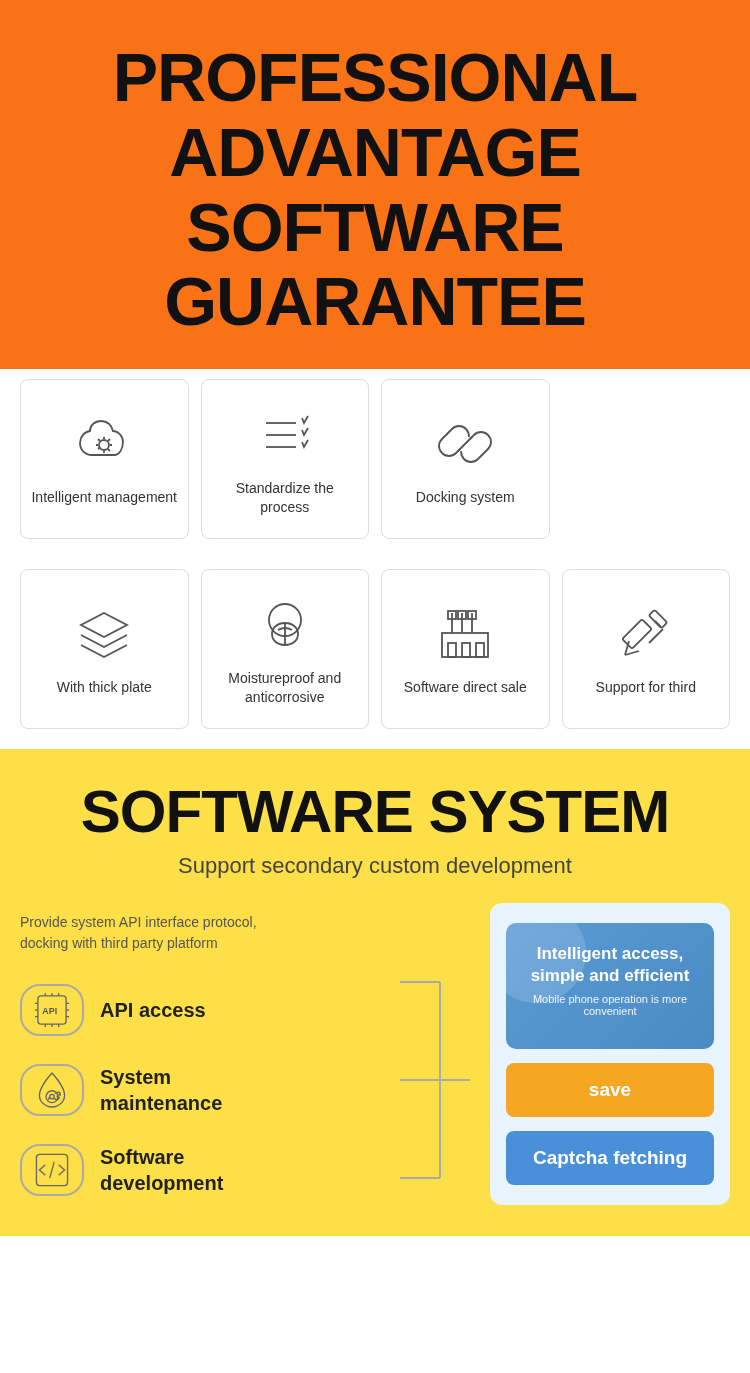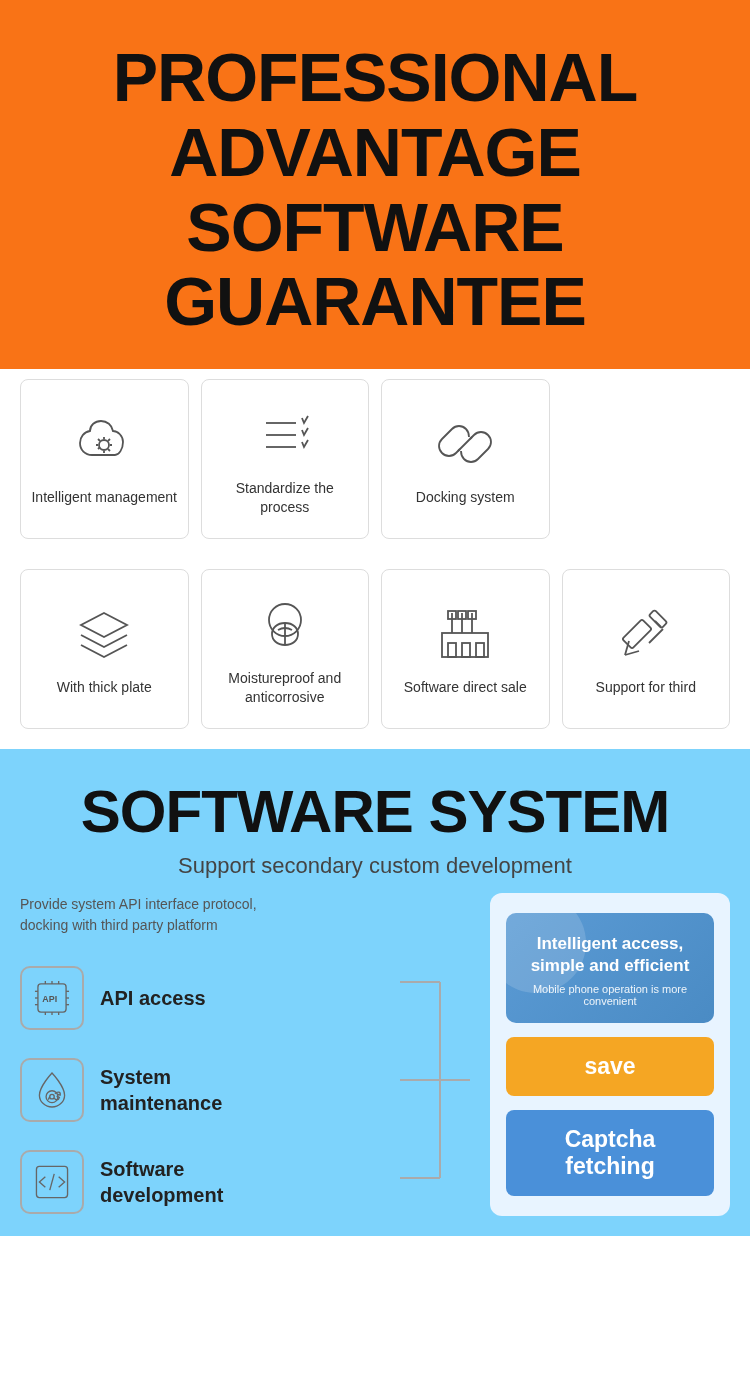--- a/index.html
+++ b/index.html
@@ -63,21 +63,21 @@
 
     .feature-label {
       font-size: 14px;
       color: #333;
       text-align: center;
       line-height: 1.4;
     }
 
     .software-section {
       padding: 30px 20px 20px;
-      background: #7dd3fc;
+      background: #fde047;
     }
 
     .software-title {
       font-size: 60px;
       font-weight: 900;
       color: #111;
       text-align: center;
       letter-spacing: -1px;
       line-height: 1.1;
     }
@@ -115,23 +115,23 @@
 
     .feature-item {
       display: flex;
       align-items: center;
       gap: 16px;
       position: relative;
     }
 
     .feature-item-icon {
       width: 64px;
-      height: 64px;
+      height: 52px;
       border: 2px solid #aaa;
-      border-radius: 10px;
+      border-radius: 20px;
       display: flex;
       align-items: center;
       justify-content: center;
       flex-shrink: 0;
     }
 
     .feature-item-icon svg {
       width: 40px;
       height: 40px;
       stroke: #666;
@@ -153,21 +153,21 @@
       border-radius: 12px;
       padding: 20px 16px;
       display: flex;
       flex-direction: column;
       gap: 14px;
     }
 
     .panel-header {
       background: linear-gradient(135deg, #5b9bd5, #4a8bc4);
       border-radius: 10px;
-      padding: 20px 16px 16px;
+      padding: 20px 16px 32px;
       text-align: center;
       position: relative;
       overflow: hidden;
     }
 
     .panel-header::before {
       content: '';
       position: absolute;
       top: -20px;
       left: -20px;
@@ -189,21 +189,21 @@
       font-size: 11px;
       color: rgba(255,255,255,0.9);
       margin-top: 6px;
       position: relative;
     }
 
     .panel-btn {
       border: none;
       border-radius: 8px;
       padding: 16px;
-      font-size: 23px;
+      font-size: 19px;
       font-weight: 700;
       cursor: pointer;
       text-align: center;
       display: block;
       width: 100%;
     }
 
     .btn-save {
       background: #f5a623;
       color: #fff;

